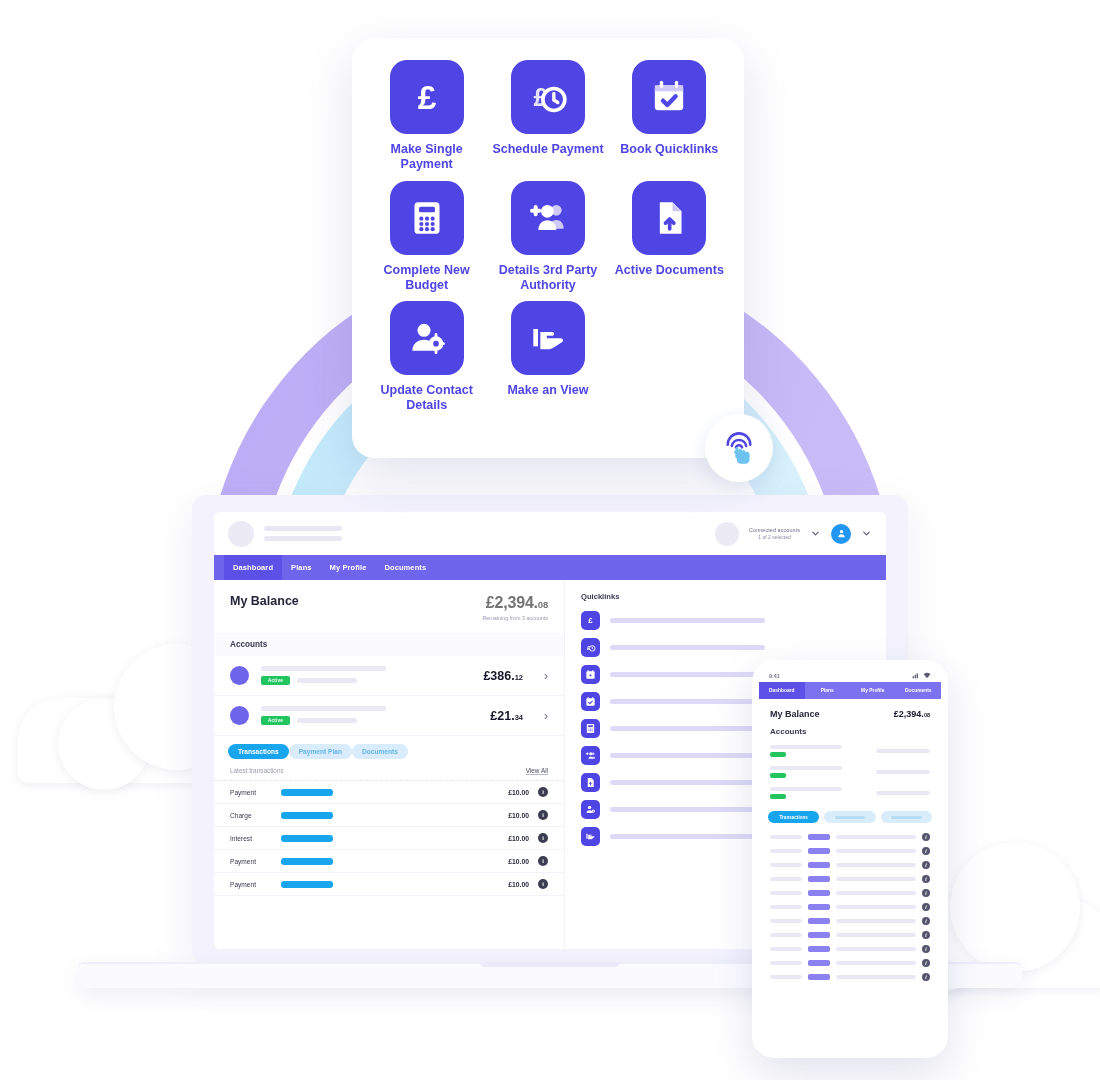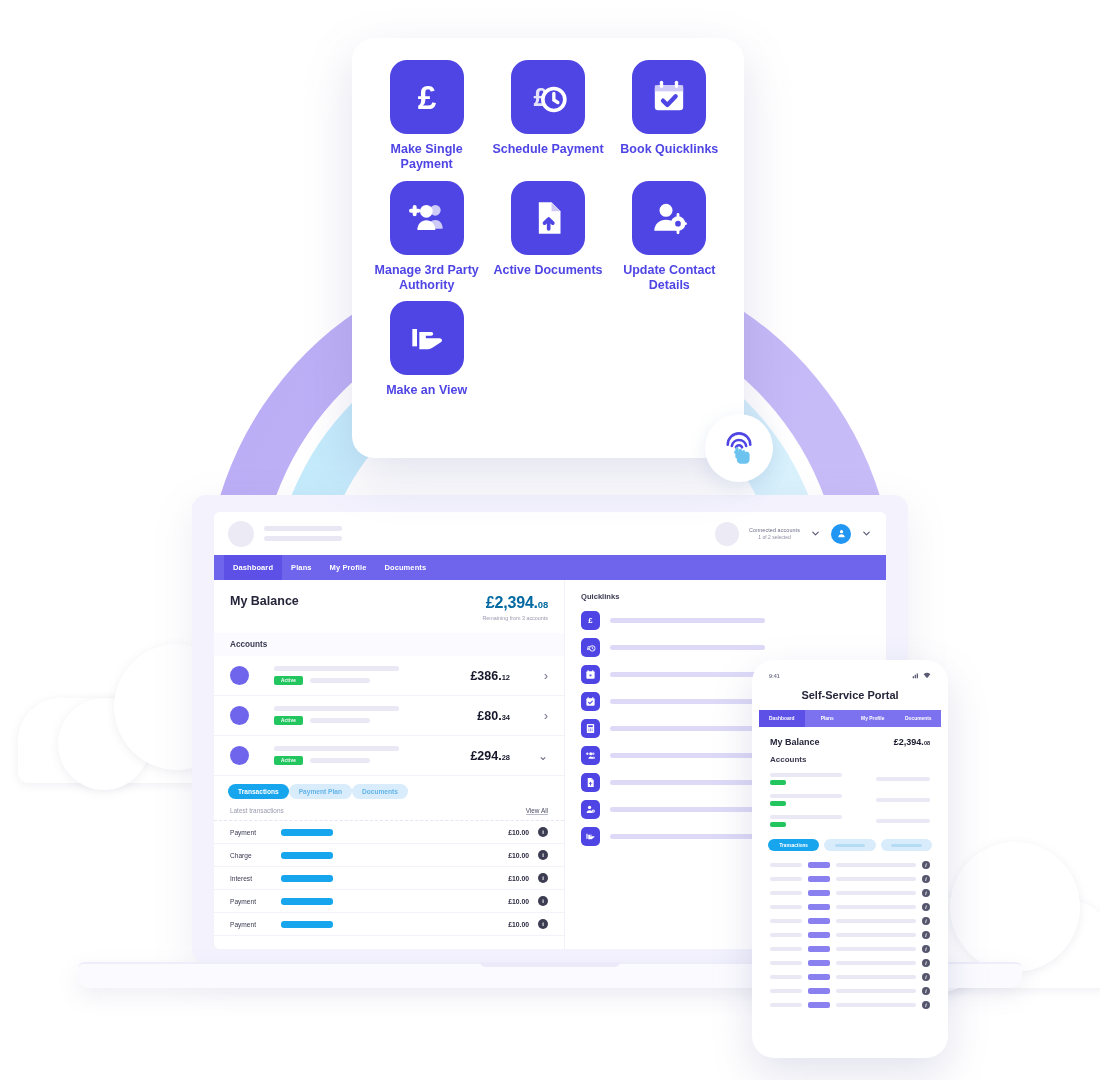--- a/index.html
+++ b/index.html
@@ -106,28 +106,28 @@
   
   .app-body { display: flex; height: 369px; background: #fbfbfd; }
   .col-left { width: 350px; background: #ffffff; }
   .col-right { flex: 1; background: #ffffff; border-left: 1px solid #f2f1f9; }
 
   .balance-row {
     display: flex; align-items: flex-start; justify-content: space-between;
     padding: 14px 16px 12px 16px;
   }
   .balance-label { font-size: 12.5px; font-weight: 700; color: #25253b; }
-  .balance-amt { font-size: 16px; font-weight: 700; color: #0369a1; text-align: right; letter-spacing: -.2px; }
+  .balance-amt { font-size: 16px; font-weight: 700; color: #737373; text-align: right; letter-spacing: -.2px; }
   .balance-amt .dec { font-size: 9.5px; }
   .balance-sub { font-size: 5.4px; color: #9a9ab0; text-align: right; margin-top: 3px; }
 
   .section-title { font-size: 8.2px; font-weight: 700; color: #3a3a52; padding: 7px 16px; background: #fafaff; }
 
   .acct-row {
-    display: flex; align-items: center; gap: 25px; padding: 10px 16px;
+    display: flex; align-items: center; gap: 12px; padding: 10px 16px;
     border-bottom: 1px solid #f3f2fa;
   }
   .acct-dot { width: 19px; height: 19px; border-radius: 50%; background: #6f64ec; flex: none; }
   .acct-meta { flex: 1; display: flex; flex-direction: column; gap: 5px; }
   .ph { display: block; height: 5px; border-radius: 3px; background: #e9e8f4; }
   .acct-badge-row { display: flex; align-items: center; gap: 7px; }
   .badge-active {
     font-size: 4.6px; font-weight: 700; color: #ffffff; background: #22c55e;
     border-radius: 2px; padding: 2px 7px; letter-spacing: .2px;
   }
@@ -349,36 +349,24 @@
 
         <div class="acct-row">
           <div class="acct-dot"></div>
           <div class="acct-meta">
             <i class="ph" style="width:125px"></i>
             <span class="acct-badge-row">
               <span class="badge-active">Active</span>
               <i class="ph" style="width:60px"></i>
             </span>
           </div>
-          <div class="acct-amt"><span>£80.</span><span class="dec">34</span></div>
+          <div class="acct-amt"><span>£21.</span><span class="dec">34</span></div>
           <div class="acct-caret">›</div>
         </div>
 
-        <div class="acct-row">
-          <div class="acct-dot"></div>
-          <div class="acct-meta">
-            <i class="ph" style="width:125px"></i>
-            <span class="acct-badge-row">
-              <span class="badge-active">Active</span>
-              <i class="ph" style="width:60px"></i>
-            </span>
-          </div>
-          <div class="acct-amt"><span>£294.</span><span class="dec">28</span></div>
-          <div class="acct-caret">⌄</div>
-        </div>
 
         <div class="tabs-row">
           <div class="tab active">Transactions</div>
           <div class="tab idle">Payment Plan</div>
           <div class="tab idle">Documents</div>
         </div>
 
         <div class="latest-row">
           <span class="latest-label">Latest transactions</span>
           <span class="view-all">View All</span>
@@ -556,32 +544,50 @@
               <rect x="3.5" y="5" width="17" height="15" rx="2" fill="#fff"></rect>
               <rect x="3.5" y="5" width="17" height="3.6" fill="#cfc9f8"></rect>
               <rect x="6.5" y="2.2" width="2" height="4.4" rx="1" fill="#fff"></rect>
               <rect x="15.5" y="2.2" width="2" height="4.4" rx="1" fill="#fff"></rect>
               <path d="M8.4 14.2l2.6 2.6 5-5.2" stroke="#4f45e4" stroke-width="2.6" fill="none" stroke-linecap="round" stroke-linejoin="round"></path>
             </svg>
         </div>
         <div class="qa-label">Book Quicklinks</div>
       </div>
 
+      <div class="qa">
+        <div class="qa-tile">
+          <svg viewBox="0 0 24 24">
+              <rect x="4.5" y="2.5" width="15" height="19" rx="2.2" fill="#fff"></rect>
+              <rect x="7.2" y="5.2" width="9.6" height="3.4" rx="1" fill="#4f45e4"></rect>
+              <circle cx="8.6" cy="12.4" r="1.25" fill="#4f45e4"></circle>
+              <circle cx="12" cy="12.4" r="1.25" fill="#4f45e4"></circle>
+              <circle cx="15.4" cy="12.4" r="1.25" fill="#4f45e4"></circle>
+              <circle cx="8.6" cy="15.6" r="1.25" fill="#4f45e4"></circle>
+              <circle cx="12" cy="15.6" r="1.25" fill="#4f45e4"></circle>
+              <circle cx="15.4" cy="15.6" r="1.25" fill="#4f45e4"></circle>
+              <circle cx="8.6" cy="18.7" r="1.25" fill="#4f45e4"></circle>
+              <circle cx="12" cy="18.7" r="1.25" fill="#4f45e4"></circle>
+              <circle cx="15.4" cy="18.7" r="1.25" fill="#4f45e4"></circle>
+            </svg>
+        </div>
+        <div class="qa-label">Complete New Budget</div>
+      </div>
 
       <div class="qa">
         <div class="qa-tile">
           <svg viewBox="0 0 24 24">
               <path d="M2.4 7.6h4.4M4.6 5.4v4.4" stroke="#fff" stroke-width="2.4" stroke-linecap="round"></path>
               <circle cx="17" cy="7.4" r="3.2" fill="#fff" opacity=".72"></circle>
               <path d="M12.6 18.4c0-3.2 2-5.2 4.4-5.2s4.4 2 4.4 5.2z" fill="#fff" opacity=".72"></path>
               <circle cx="11.6" cy="8" r="3.8" fill="#fff"></circle>
               <path d="M6.2 19.2c0-3.5 2.4-5.8 5.4-5.8s5.4 2.3 5.4 5.8z" fill="#fff"></path>
             </svg>
         </div>
-        <div class="qa-label">Manage 3rd Party Authority</div>
+        <div class="qa-label">Details 3rd Party Authority</div>
       </div>
 
       <div class="qa">
         <div class="qa-tile">
           <svg viewBox="0 0 24 24">
               <path d="M6.5 2.5h7.6l5.4 5.4v13.6H6.5z" fill="#fff"></path>
               <path d="M14.1 2.5v5.4h5.4z" fill="#cfc9f8"></path>
               <path d="M12.4 18.6v-5.6M9.9 15.1l2.5-2.5 2.5 2.5" stroke="#4f45e4" stroke-width="2.2" fill="none" stroke-linecap="round" stroke-linejoin="round"></path>
             </svg>
         </div>
@@ -632,21 +638,20 @@
         <span class="ph-status-icons">
           <svg viewBox="0 0 12 10">
               <path d="M1 9h2V6H1zM4 9h2V4H4zM7 9h2V2H7z"></path>
             </svg>
           <svg viewBox="0 0 12 10">
               <path d="M6 9l5-6a8 8 0 0 0-10 0z"></path>
             </svg>
         </span>
       </div>
 
-      <div class="ph-title">Self-Service Portal</div>
 
       <div class="ph-nav">
         <div class="n active">Dashboard</div>
         <div class="n">Plans</div>
         <div class="n">My Profile</div>
         <div class="n">Documents</div>
       </div>
 
       <div class="ph-balance">
         <span class="l">My Balance</span>

